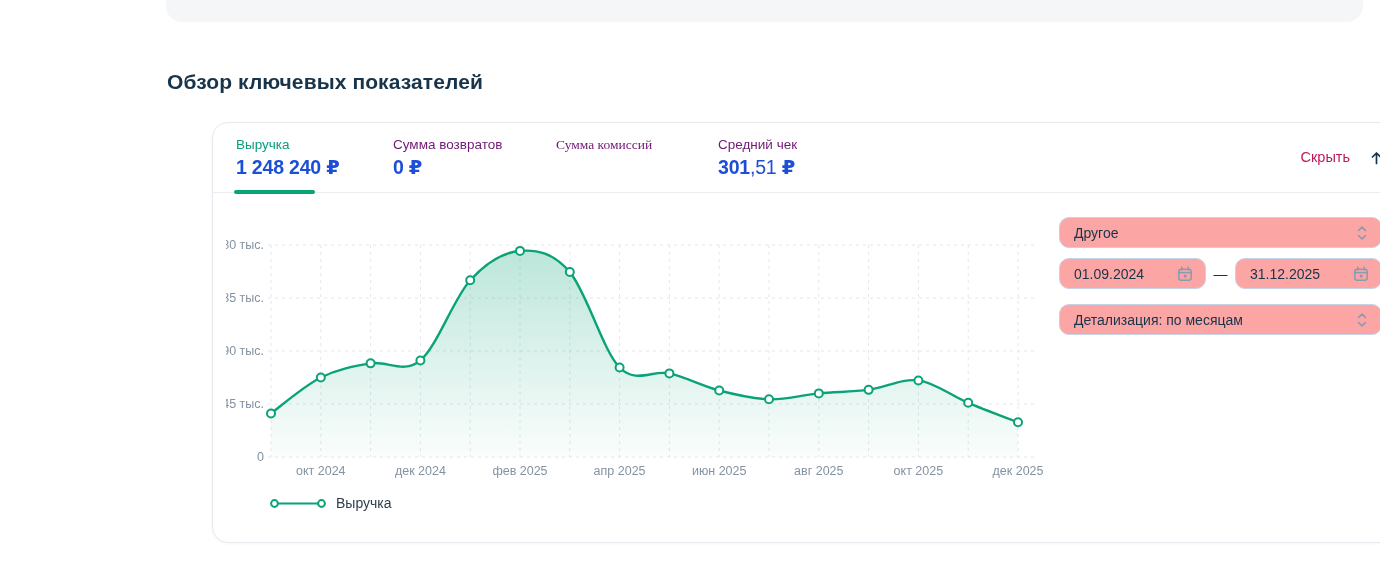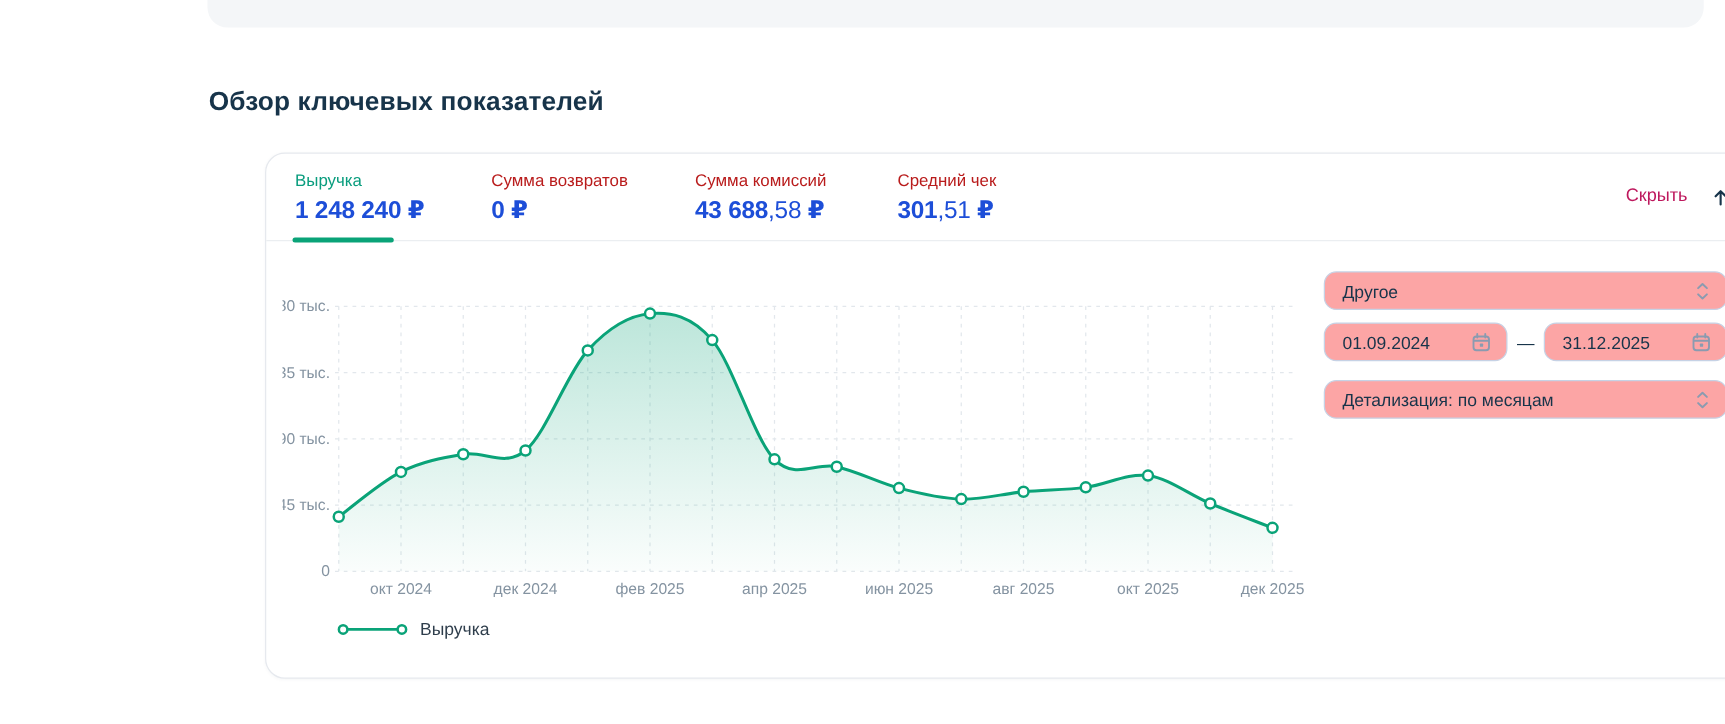--- a/index.html
+++ b/index.html
@@ -14,21 +14,21 @@
   .title { position:absolute; left:167px; top:70px; font-size:21px; font-weight:700;
     color:#17344a; letter-spacing:.1px; }
 
   .card { position:absolute; left:167px; top:122px; width:1196px; height:421px;
     background:#ffffff; border:1px solid #e6e9ee; border-radius:16px;
     box-shadow:0 1px 3px rgba(23,52,74,0.04);margin-left:45px; }
 
   
   .metrics-row { position:absolute; left:23px; top:14px; display:flex; align-items:flex-start; }
   .metric { cursor:pointer; }
-  .metric-label { font-size:13.5px; color:#b91c1c; margin-bottom:4px; }
+  .metric-label { font-size:13.5px; color:#701a75; margin-bottom:4px; }
   .metric.active .metric-label { color:#0a9d7e; }
   .metric-value { font-size:19.5px; font-weight:700; color:#1d4ed8; letter-spacing:-.2px; }
   .metric-fraction { font-weight:400; }
 
   .hide-btn { position:absolute; right:24px; top:26px; display:flex; align-items:flex-end; gap:20px;
     background:none; border:none; cursor:pointer; font-family:inherit;
     font-size:14.5px; color:#be185d; }
 
   .divider { position:absolute; left:0; right:0; top:69px; height:1px; background:#ebeef1; }
   .active-indicator { position:absolute; left:21px; top:67px; width:81px; height:3.5px;
@@ -67,23 +67,22 @@
 
     <div class="metrics-row" id="metrics-row">
         <div class="metric active" style="width: 157px;">
           <div class="metric-label">Выручка</div>
           <div class="metric-value">1 248 240 ₽</div>
         </div>
         <div class="metric" style="width: 163px;">
           <div class="metric-label">Сумма возвратов</div>
           <div class="metric-value">0 ₽</div>
         </div>
-        <div class="metric" style="width: 162px;">
+        <div class="metric" style="width: 162px; font-family: Liberation Serif, serif;">
           <div class="metric-label">Сумма комиссий</div>
-          <div class="metric-value">43 688<span class="metric-fraction">,58</span> ₽</div>
         </div>
         <div class="metric" style="width: 160px;">
           <div class="metric-label">Средний чек</div>
           <div class="metric-value">301<span class="metric-fraction">,51</span> ₽</div>
         </div>
       </div>
 
     <button class="hide-btn">
       <span>Скрыть</span>
       <span class="icon">

